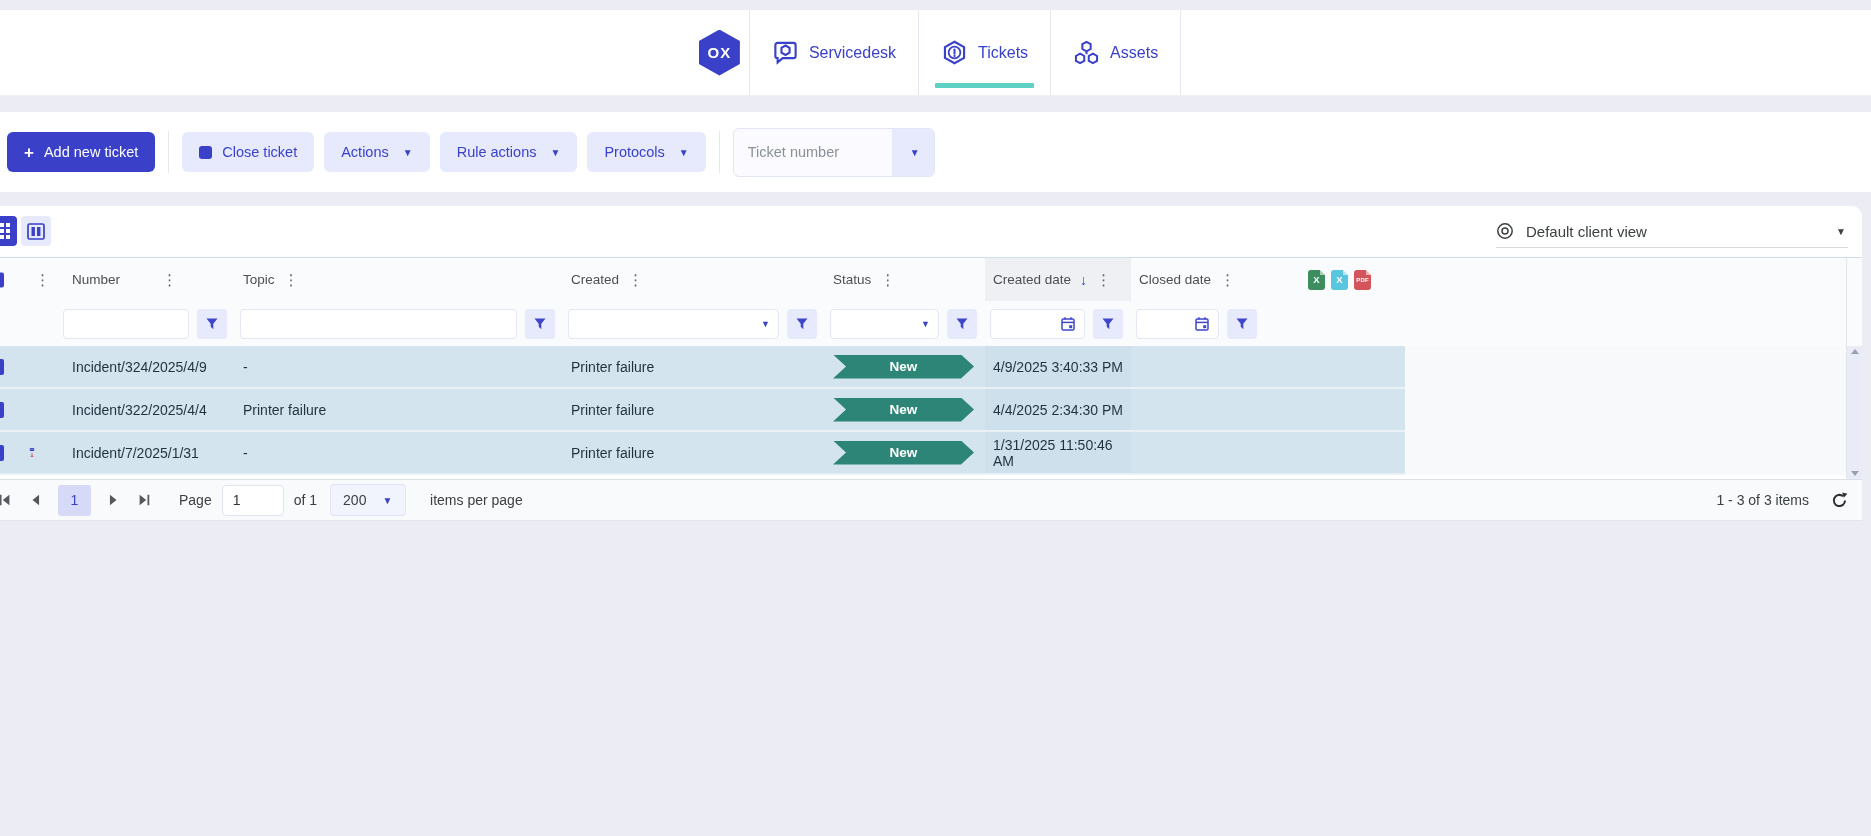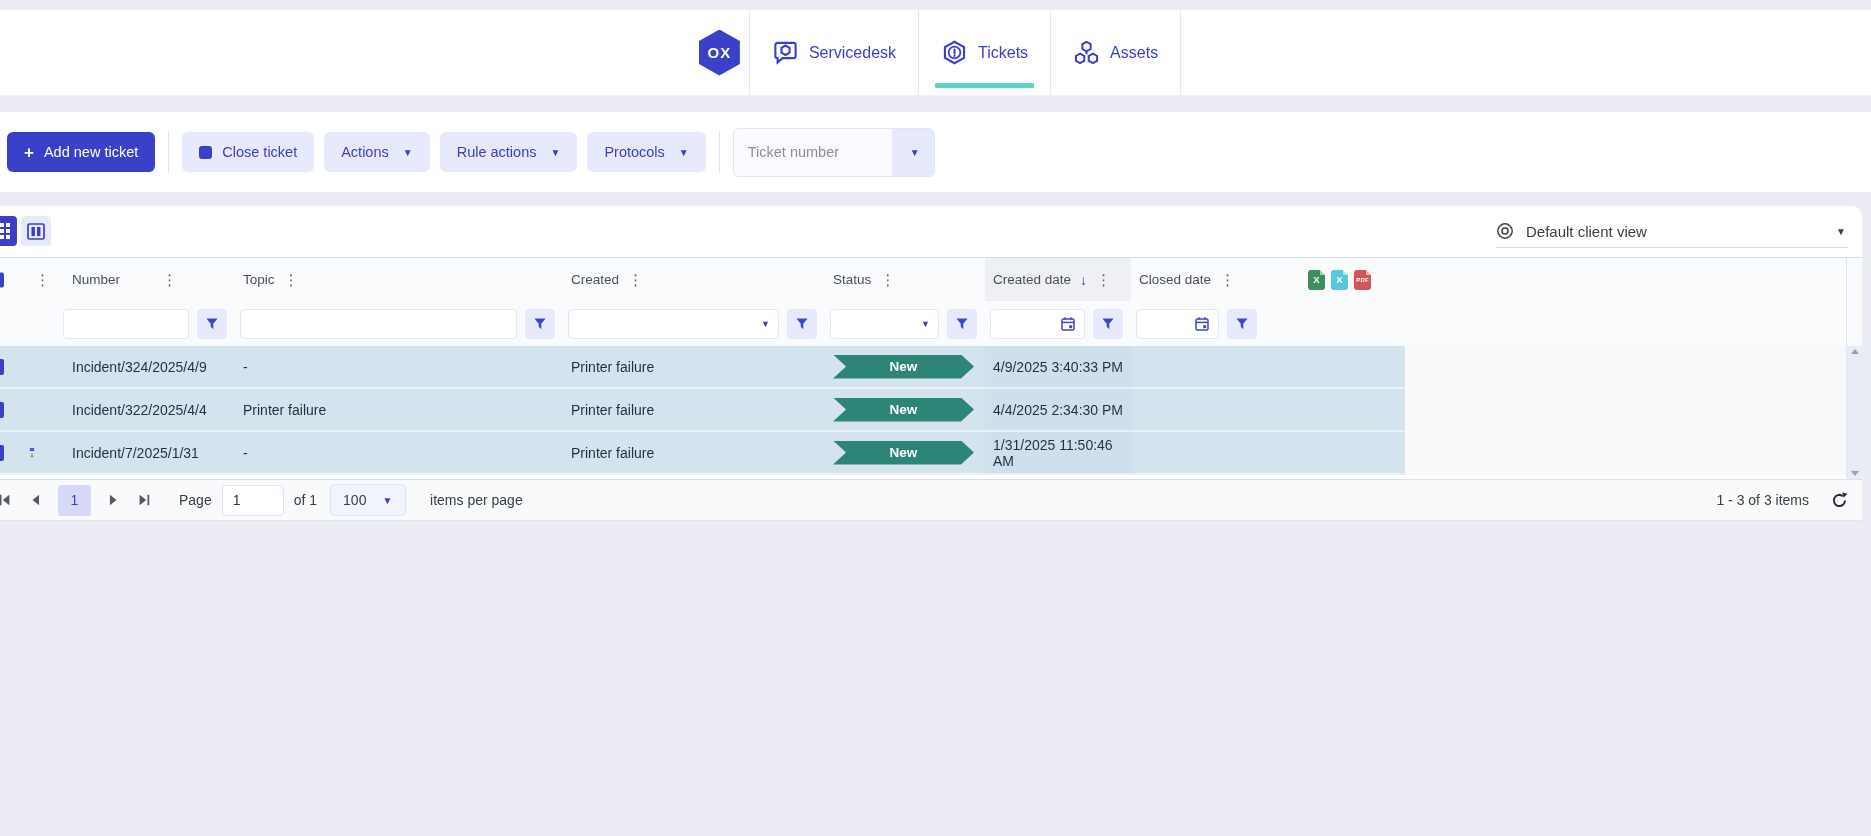--- a/index.html
+++ b/index.html
@@ -470,21 +470,21 @@
       <button class="pgbtn pg-last">
         <svg viewBox="0 0 16 16" width="14" height="14">
             <polygon points="3,2 10.5,8 3,14" fill="#55585c"></polygon>
             <rect x="12" y="2" width="2" height="12" fill="#55585c"></rect>
           </svg>
       </button>
       <span class="page-label">Page</span>
       <input class="page-input" value="1" style="">
       <span class="of-label">of 1</span>
       <div class="size-select">
-        <span>100</span>
+        <span>200</span>
         <span class="ddv">▼</span>
       </div>
       <span class="ipp-label">items per page</span>
       <span class="range-label">1 - 3 of 3 items</span>
       <button class="refresh">
         <svg viewBox="0 0 17 17" width="17" height="17">
           <path d="M14 8.5 a5.6 5.6 0 1 1 -2 -4.3" fill="none" stroke="#2b2e33" stroke-width="2"></path>
           <polygon points="11.2,0.6 16.4,1.8 12.8,5.8" fill="#2b2e33"></polygon>
         </svg>
       </button>

